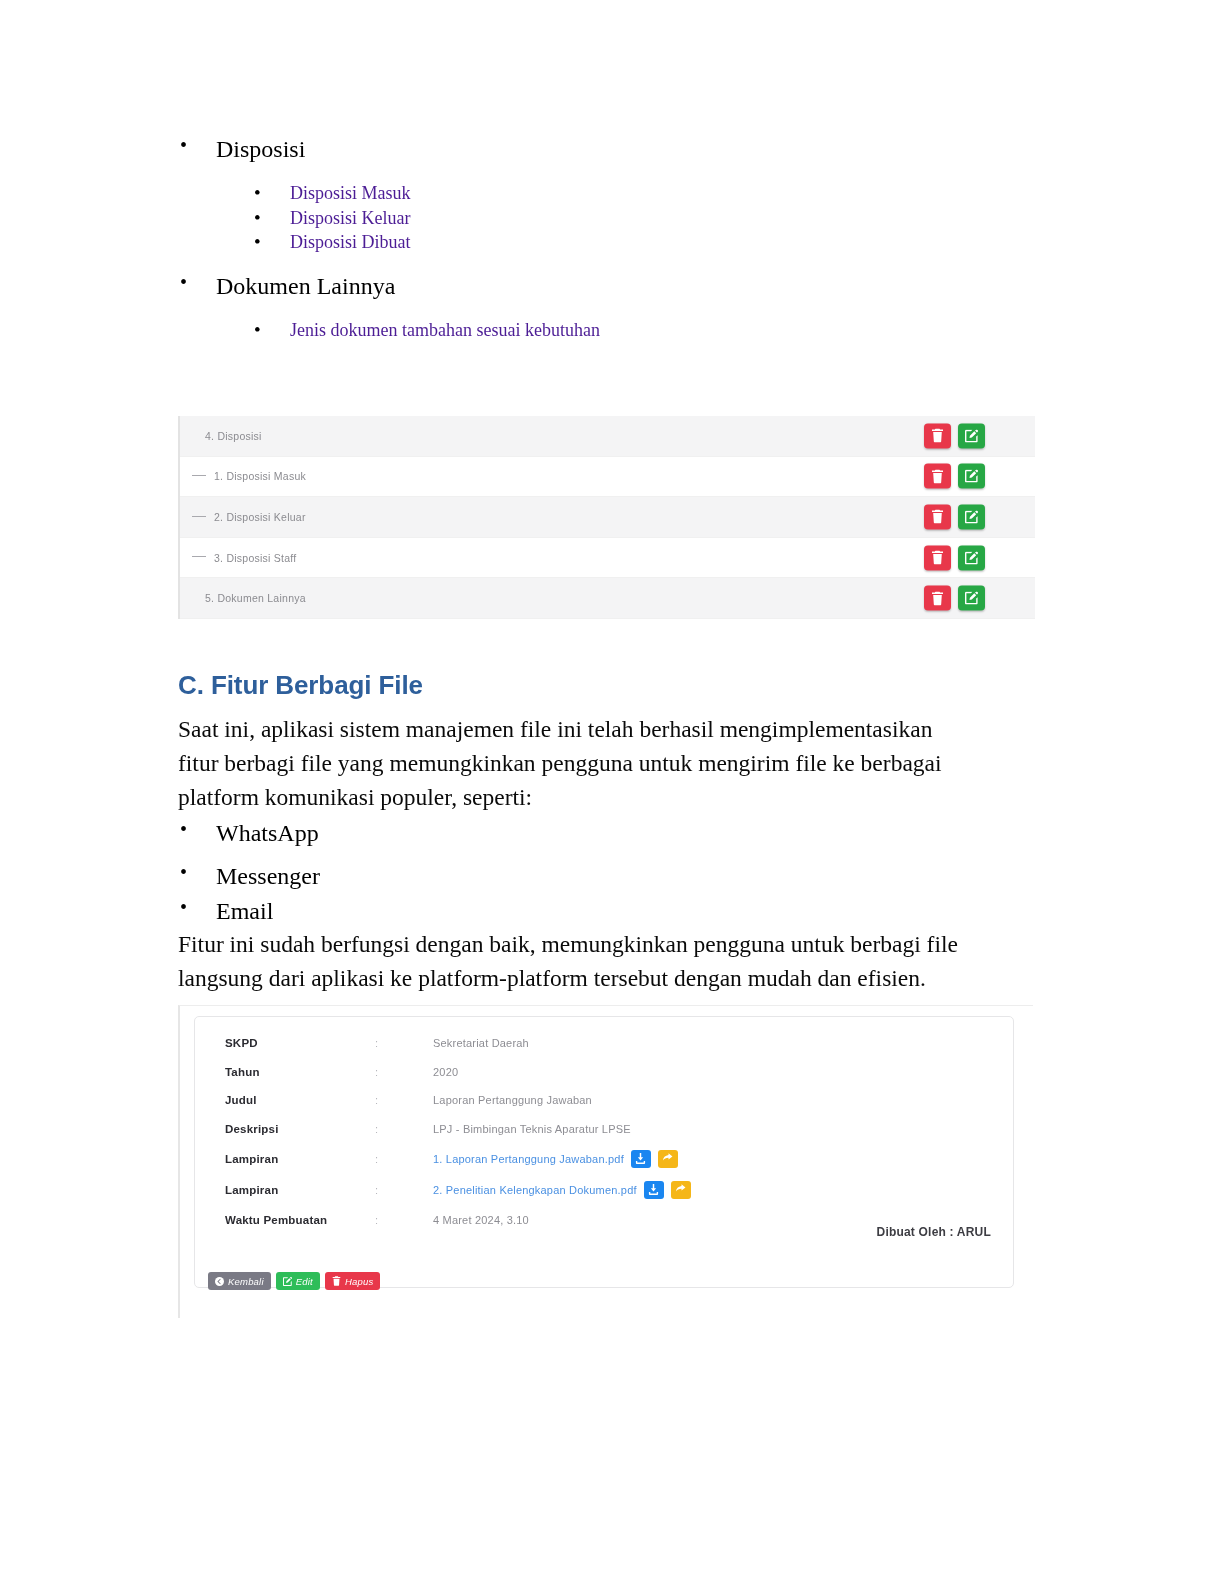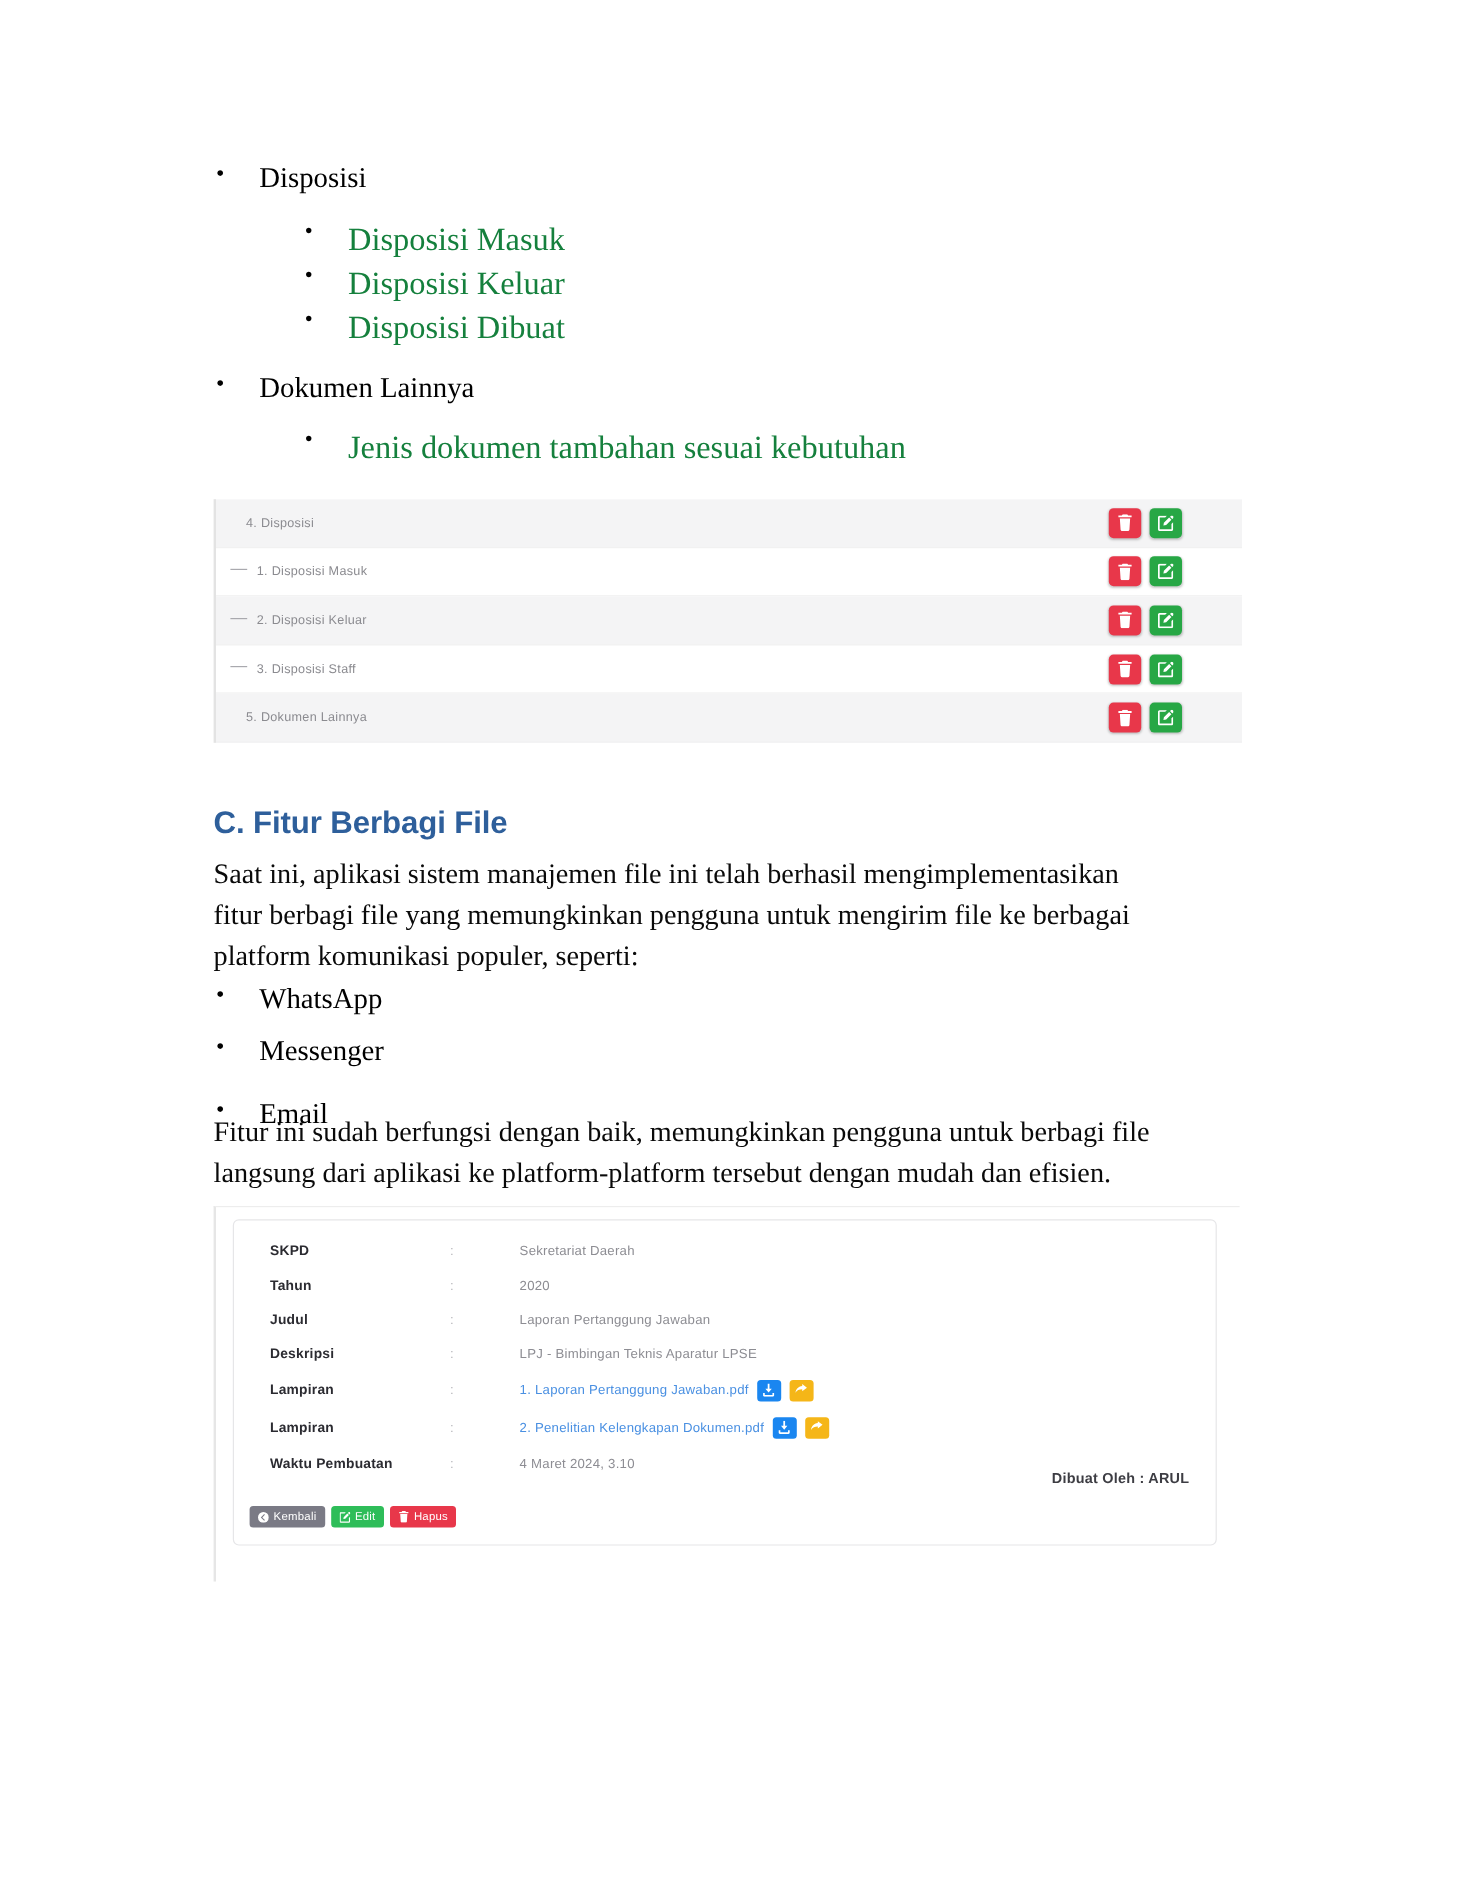--- a/index.html
+++ b/index.html
@@ -53,23 +53,23 @@
     color: #000;
   }
   ul.lvl2 {
     list-style: none;
     margin: 14px 0 14px 0;
     padding: 0 0 0 38px;
   }
   ul.lvl2 > li {
     position: relative;
     font-family: "Liberation Serif", serif;
-    font-size: 27px;
+    font-size: 18px;
     line-height: 1.38;
-    color: #15803d;
+    color: #4c1d95;
     padding-left: 36px;
     margin: 0;
   }
   ul.lvl2 > li::before {
     content: "\2022";
     position: absolute;
     left: 0px;
     top: -1px;
     font-size: 19px;
     color: #000;
@@ -230,23 +230,24 @@
     top: 208px;
     font-family: "Liberation Sans", sans-serif;
     font-size: 12px;
     font-weight: bold;
     color: #3d3d43;
     letter-spacing: 0.2px;
   }
   .card-footer {
     position: absolute;
     left: 13px;
-    top: 238px;
+    top: 255px;
     display: flex;
     gap: 5px;
+    font-style: italic;
   }
   .pill {
     height: 18px;
     border-radius: 3px;
     display: flex;
     align-items: center;
     gap: 4px;
     padding: 0 7px;
     font-family: "Liberation Sans", sans-serif;
     font-size: 9.5px;
@@ -375,21 +376,21 @@
   </div>
 
   <div style="position:absolute; left:178px; top:670px; width:800px;">
     <h2 class="section-heading">C. Fitur Berbagi File</h2>
     <p class="para" style="margin-top:12px;">Saat ini, aplikasi sistem manajemen file ini telah berhasil mengimplementasikan fitur berbagi file yang memungkinkan pengguna untuk mengirim file ke berbagai platform komunikasi populer, seperti:</p>
   </div>
 
   <div style="position:absolute; left:178px; top:816px; width:800px;">
     <ul class="lvl1">
       <li style="margin-bottom:8px;"><span>WhatsApp</span></li>
-      <li style="margin-bottom:18px;"><span>Messenger</span></li>
+      <li style="margin-bottom:0;"><span>Messenger</span></li>
       <li><span>Email</span></li>
     </ul>
   </div>
 
   <div style="position:absolute; left:178px; top:928px; width:790px;">
     <p class="para">Fitur ini sudah berfungsi dengan baik, memungkinkan pengguna untuk berbagi file langsung dari aplikasi ke platform-platform tersebut dengan mudah dan efisien.</p>
   </div>
 
   <div class="shot-card-wrap">
     <div class="detail-card">

